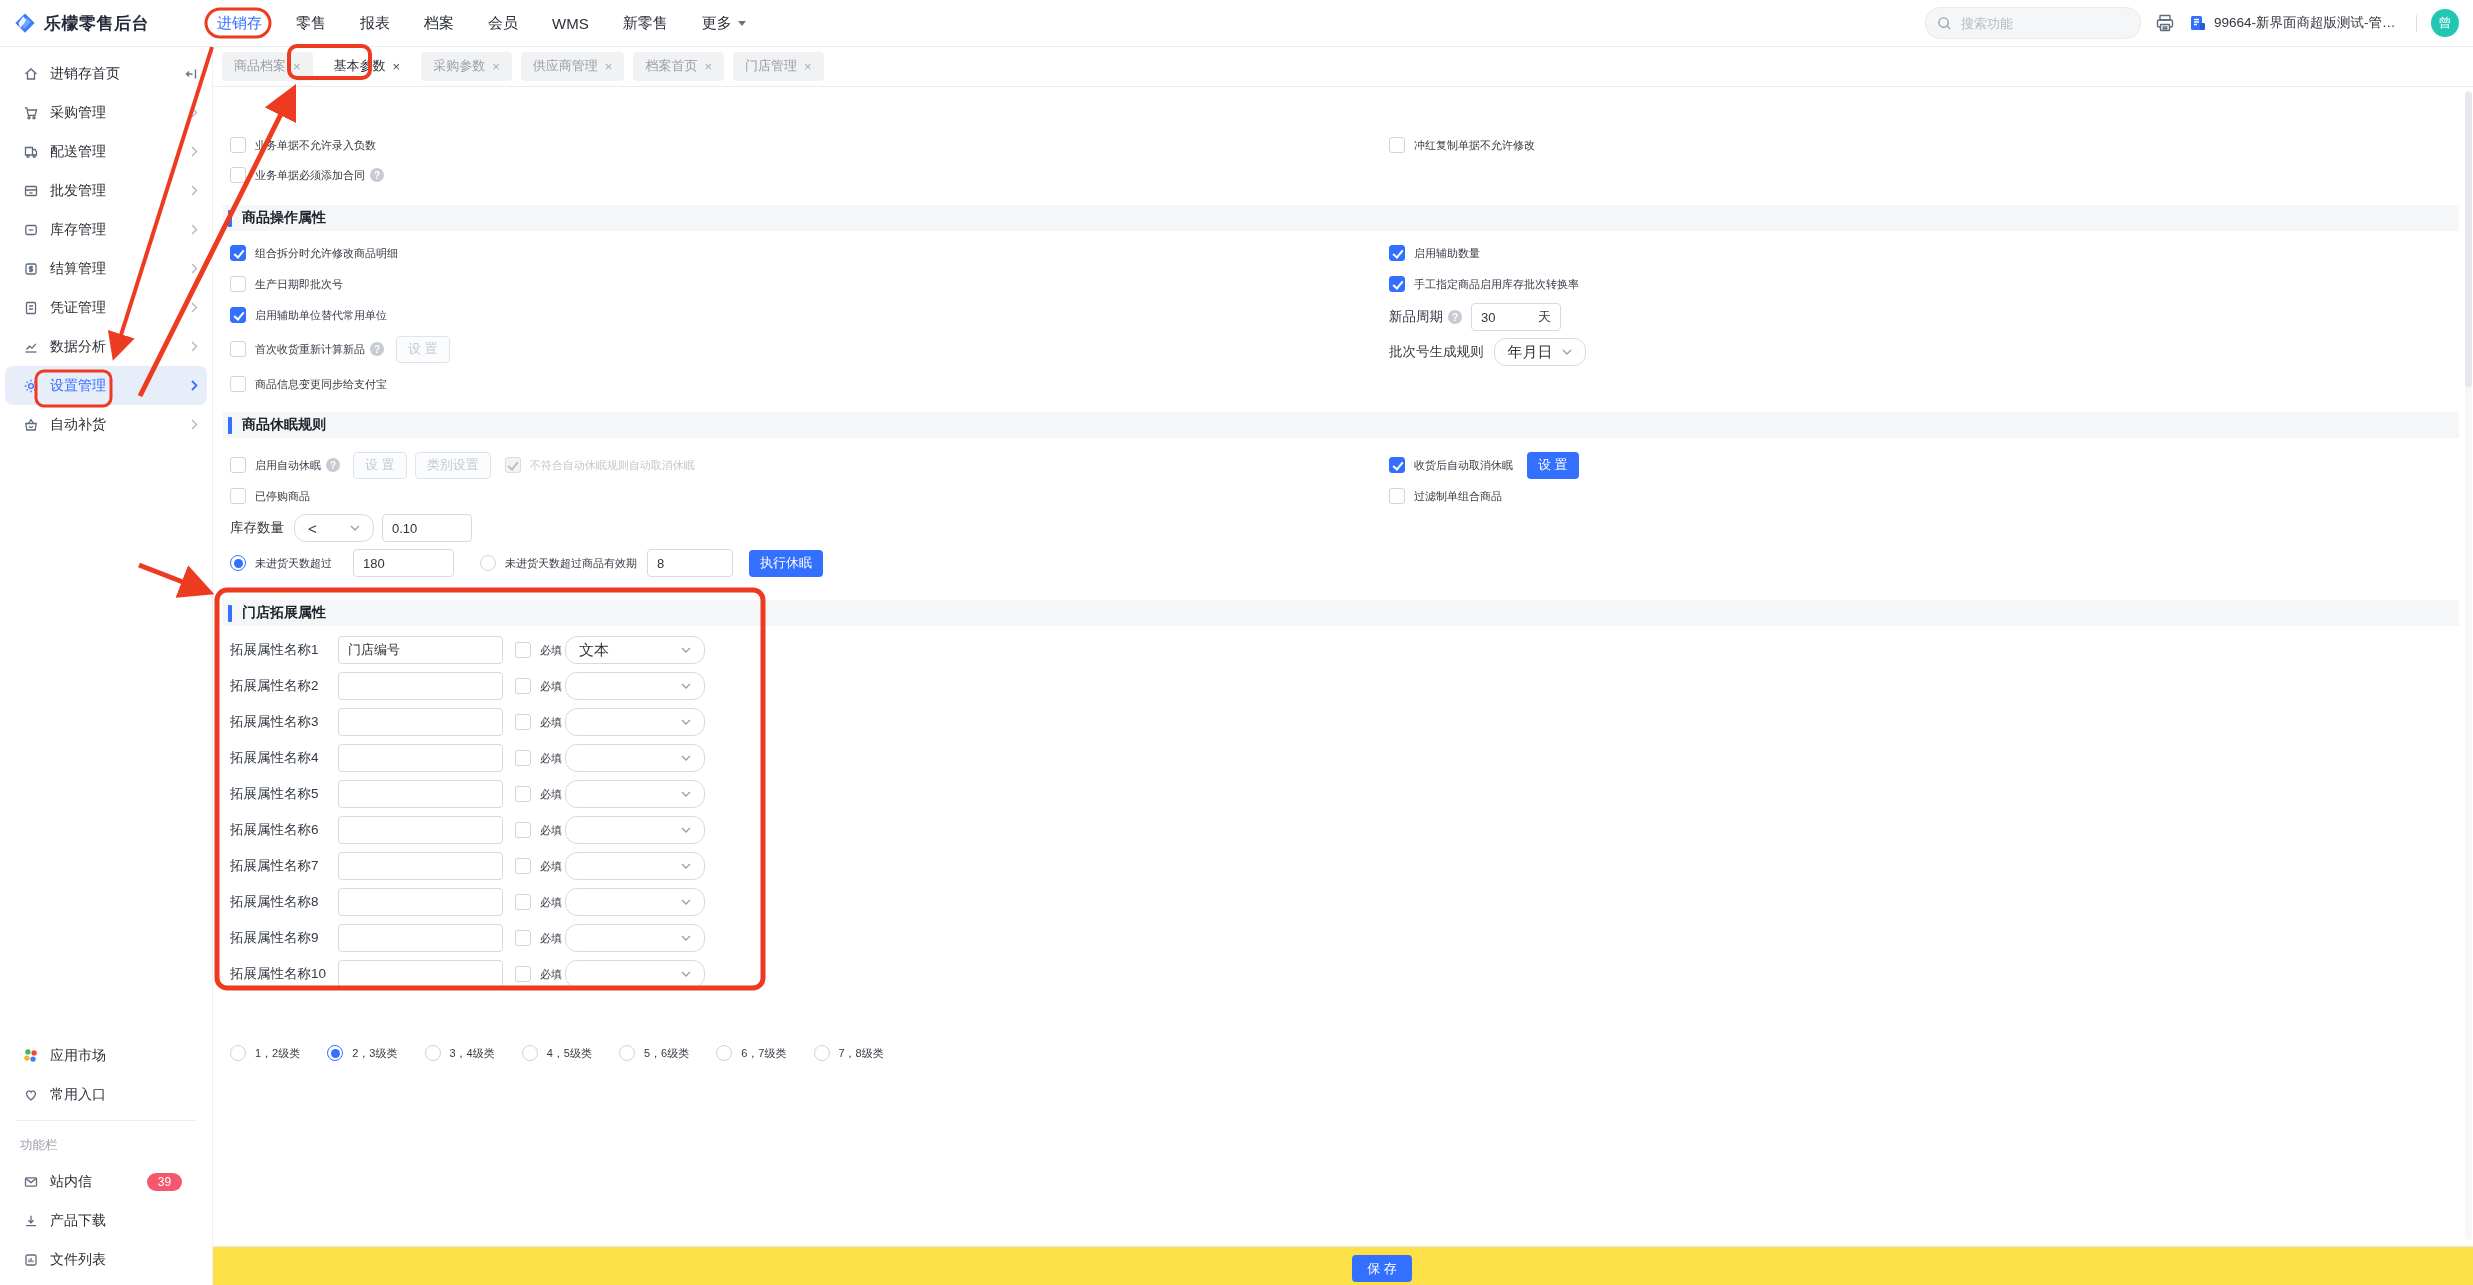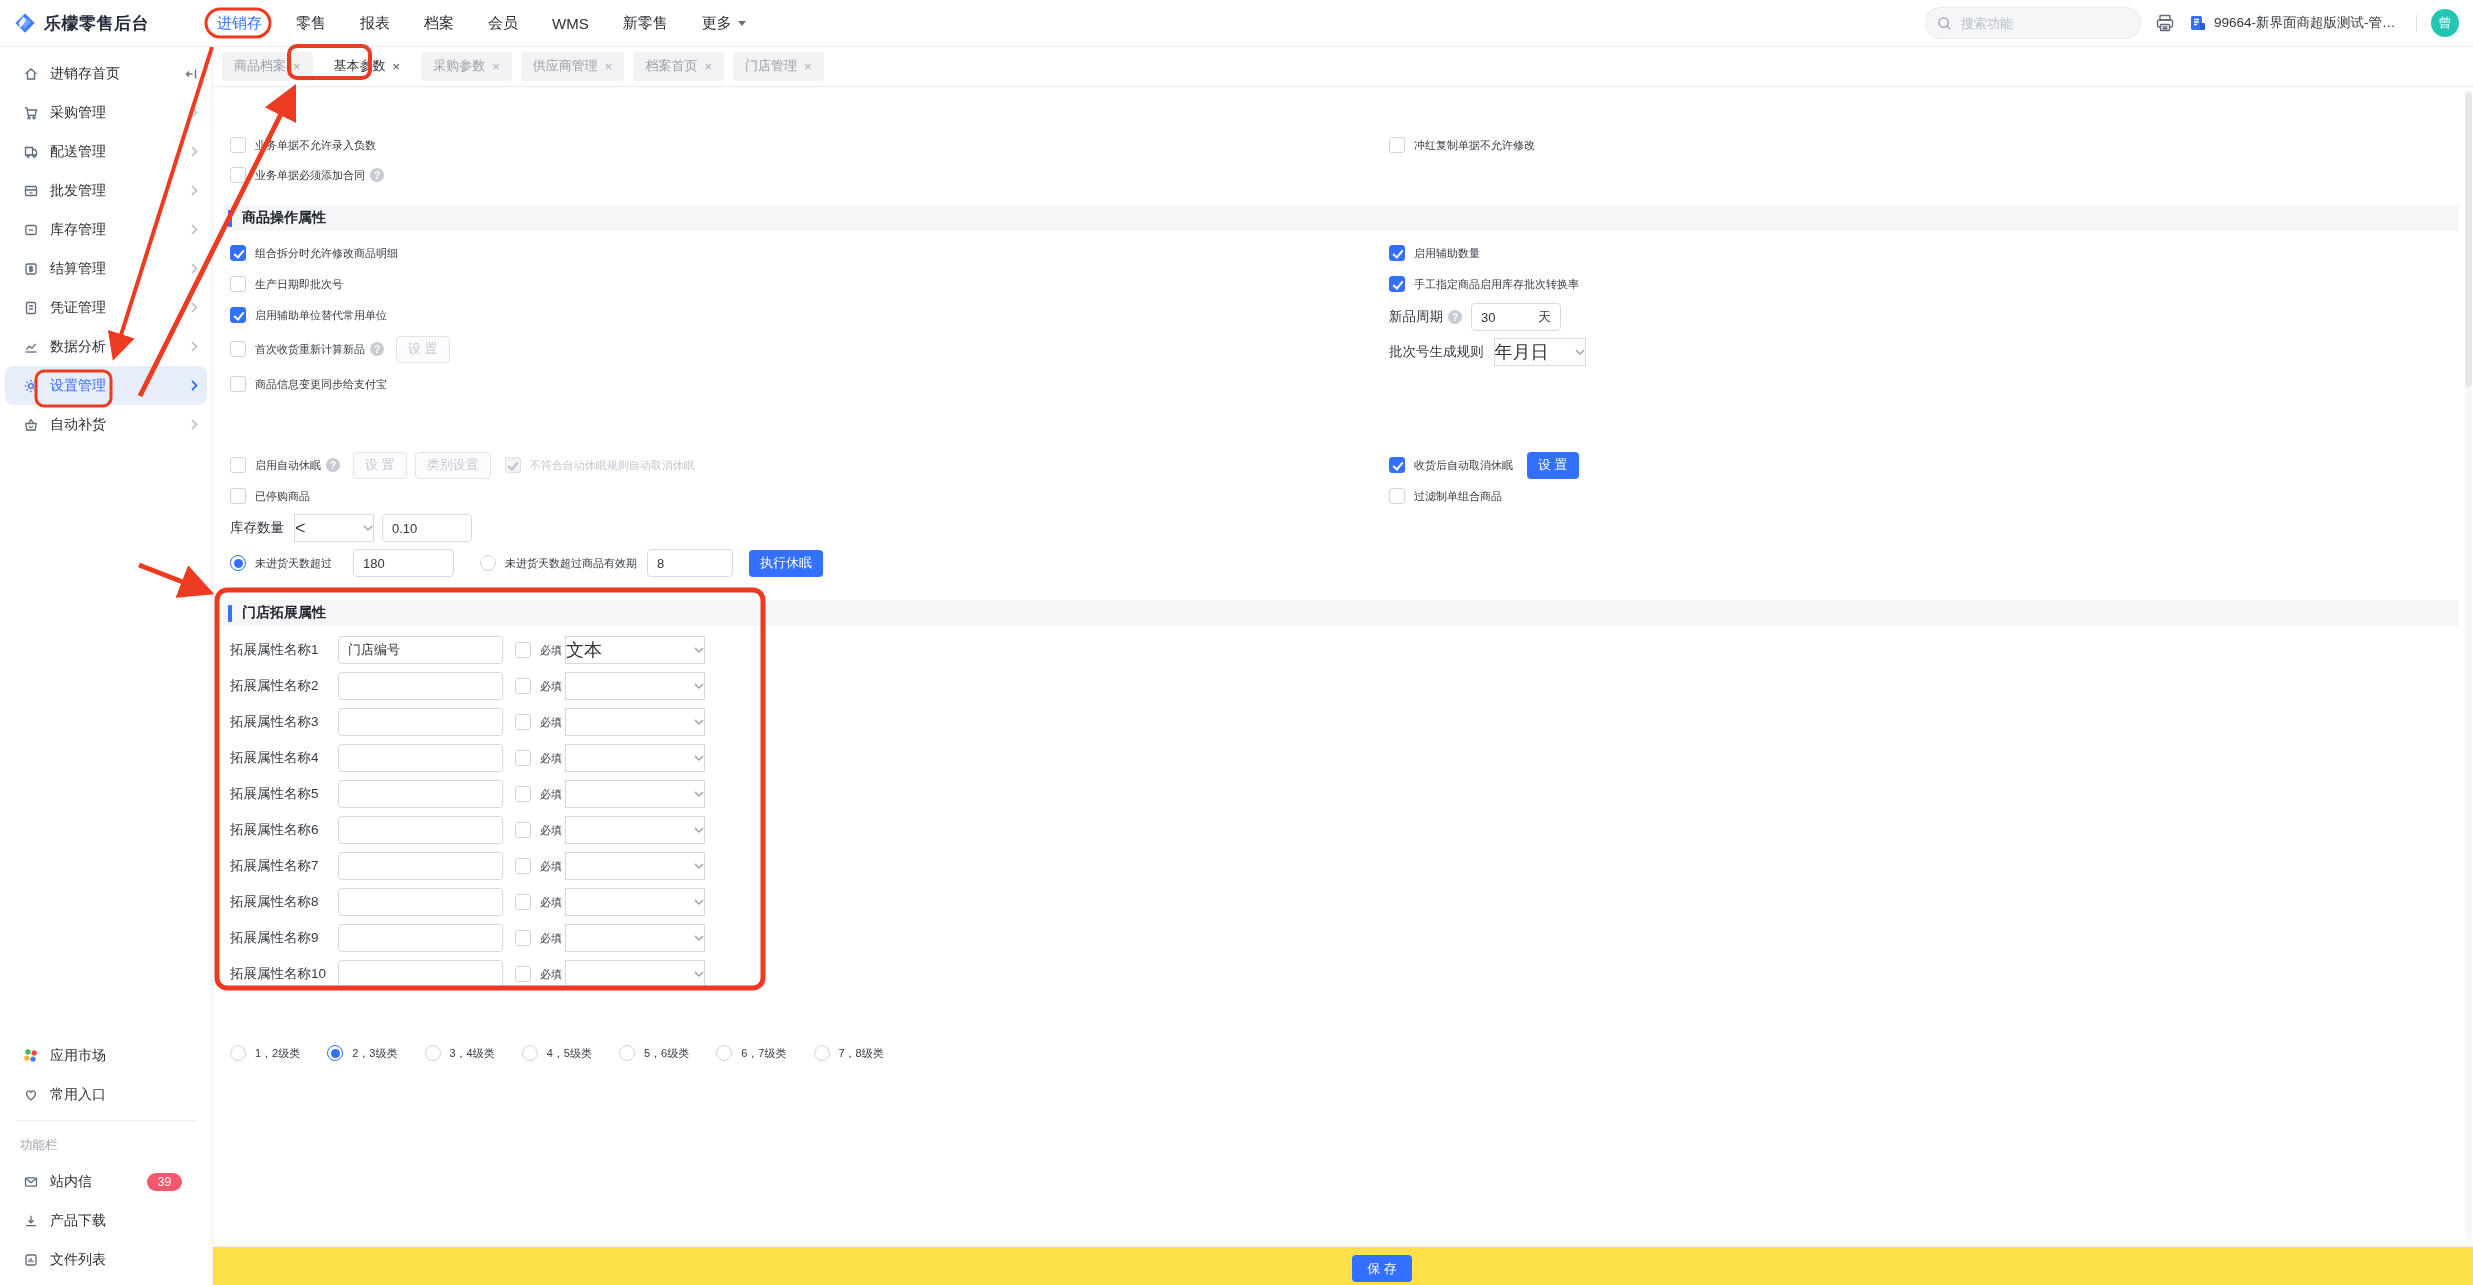--- a/index.html
+++ b/index.html
@@ -58,21 +58,21 @@
   .lb{font-size:11px;color:#343a44;margin-left:9px;white-space:nowrap;}
   .lb.gray{color:#c2c7d0;}
   .lb0{font-size:13.5px;color:#343a44;white-space:nowrap;}
   .help{width:14px;height:14px;border-radius:50%;background:#c6cbd4;margin-left:5px;flex:none;position:relative;}
   .help::after{content:"?";position:absolute;left:0;top:0;width:14px;height:14px;display:flex;align-items:center;justify-content:center;color:#fff;font-size:10px;font-weight:bold;}
   .btn{height:27px;border-radius:4px;font-size:13px;display:inline-flex;align-items:center;justify-content:center;padding:0 11px;white-space:nowrap;cursor:pointer;box-sizing:border-box;}
   .btn-pri{background:#3370ff;color:#fff;border:none;}
   .btn-ghost{background:#fbfcfd;border:1px solid #e0e4e9;color:#c3c8d0;}
   .ipt{height:28px;border:1px solid #d6dae0;border-radius:4px;background:#fff;display:flex;align-items:center;padding:0 9px;font-size:13px;color:#333;box-sizing:border-box;}
   .ipt .suf{margin-left:auto;color:#343a44;}
-  .sel{height:28px;border:1px solid #d6dae0;border-radius:0;background:#fff;display:flex;align-items:center;padding:0 0;font-size:18px;color:#333;box-sizing:border-box;cursor:pointer;}
+  .sel{height:28px;border:1px solid #d6dae0;border-radius:12px;background:#fff;display:flex;align-items:center;padding:0 13px;font-size:15px;color:#333;box-sizing:border-box;cursor:pointer;}
   .sel .cv{margin-left:auto;display:flex;}
   .s4lb{font-size:13.5px;color:#343a44;width:108px;flex:none;white-space:nowrap;}
   .s4ipt{width:165px;flex:none;}
   .s4sel{width:140px;flex:none;margin-left:3px;}
   .s5group{display:flex;align-items:center;margin-right:27px;}
   
   #footer{position:absolute;left:213px;right:0;top:1246px;height:39px;background:#fde047;border-top:1px solid #e9ebee;z-index:4;}
   #save-btn{position:absolute;left:1139px;top:8px;width:60px;height:27px;}
   
   #scroll-track{position:absolute;right:1px;top:90px;width:7px;height:1150px;background:#f6f7f9;border-radius:4px;z-index:2;}
@@ -444,20 +444,24 @@
     <div class="sel" style="width:92px;margin-left:10px">
         <span>年月日</span>
         <span class="cv">
           <svg width="10" height="7" viewBox="0 0 10 7" fill="none" stroke="#9aa1ab" stroke-width="1.4">
             <path d="M1 1 L5 5 L9 1"></path>
           </svg>
         </span>
       </div>
   </div>
 
+  <div class="sec-h" style="top:325px">
+      <span class="bar"></span>
+      <span class="t">商品休眠规则</span>
+    </div>
   <div class="line" style="top:363px">
     <span class="cb"></span>
       <span class="lb">启用自动休眠</span>
       <span class="help"></span>
     <span class="btn btn-ghost" style="margin-left:13px">设 置</span>
     <span class="btn btn-ghost" style="margin-left:8px">类别设置</span>
     <span class="cb dis on" style="margin-left:14px"></span>
       <span class="lb gray">不符合自动休眠规则自动取消休眠</span>
   </div>
   <div class="line" style="top:394px">

